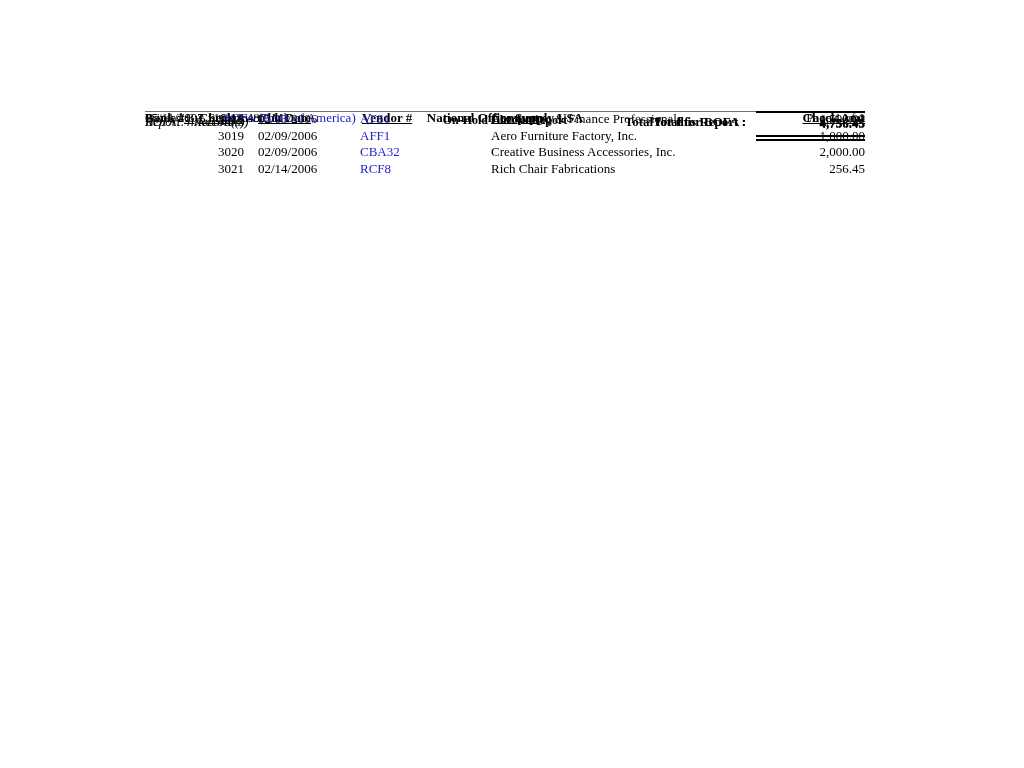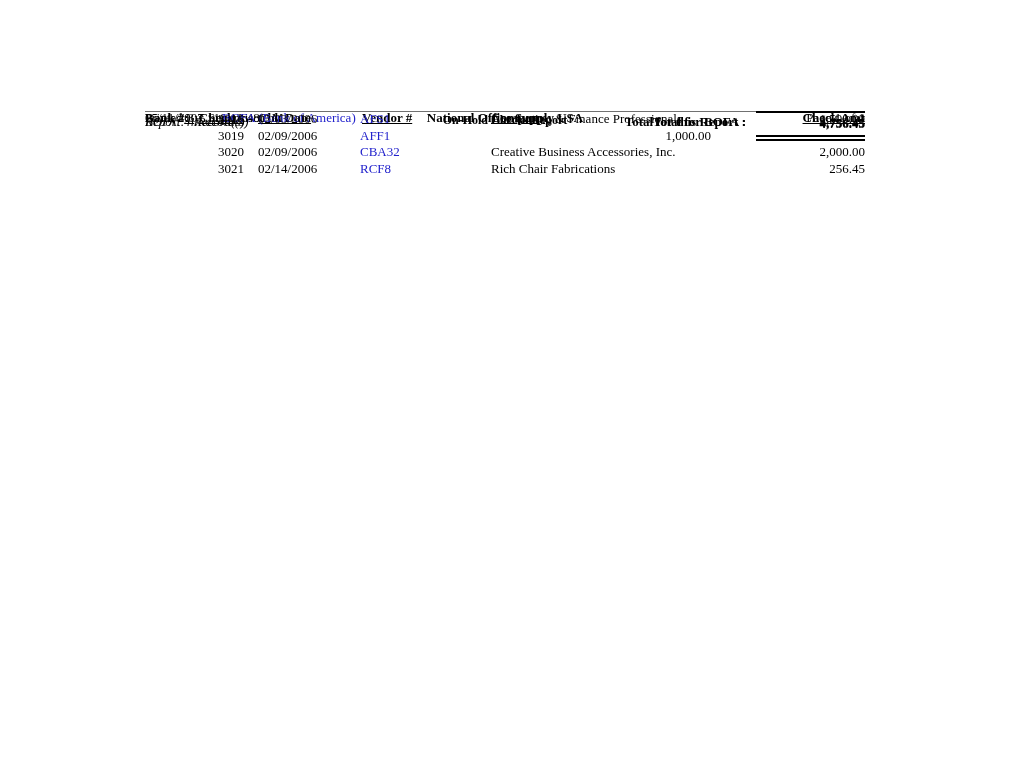--- a/index.html
+++ b/index.html
@@ -106,20 +106,21 @@
       <div class="c-check">3016</div>
       <div class="c-date">02/03/2006</div>
       <div class="c-vendor link-blue">AFS1</div>
       <div class="c-comp">Accounting &amp; Finance Professionals</div>
       <div class="c-amt">1,500.00</div>
     </div>
     <div class="grid row">
       <div class="c-check">3019</div>
       <div class="c-date">02/09/2006</div>
       <div class="c-vendor link-blue">AFF1</div>
+      <div class="c-comp">Aero Furniture Factory, Inc.</div>
       <div class="c-amt">1,000.00</div>
     </div>
     <div class="grid row">
       <div class="c-check">3020</div>
       <div class="c-date">02/09/2006</div>
       <div class="c-vendor link-blue">CBA32</div>
       <div class="c-comp">Creative Business Accessories, Inc.</div>
       <div class="c-amt">2,000.00</div>
     </div>
     <div class="grid row">

